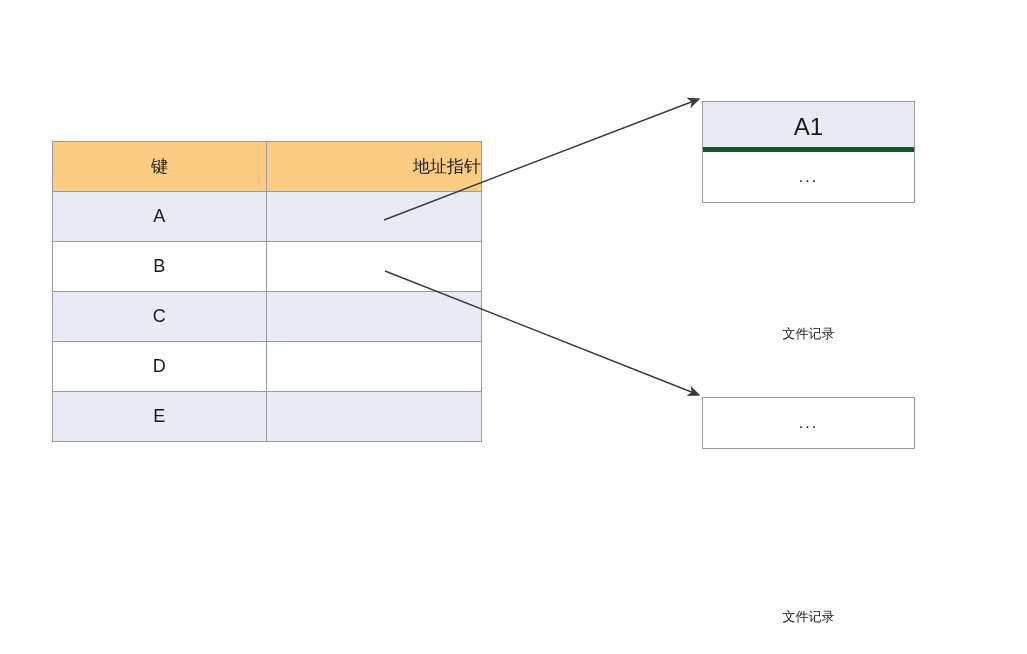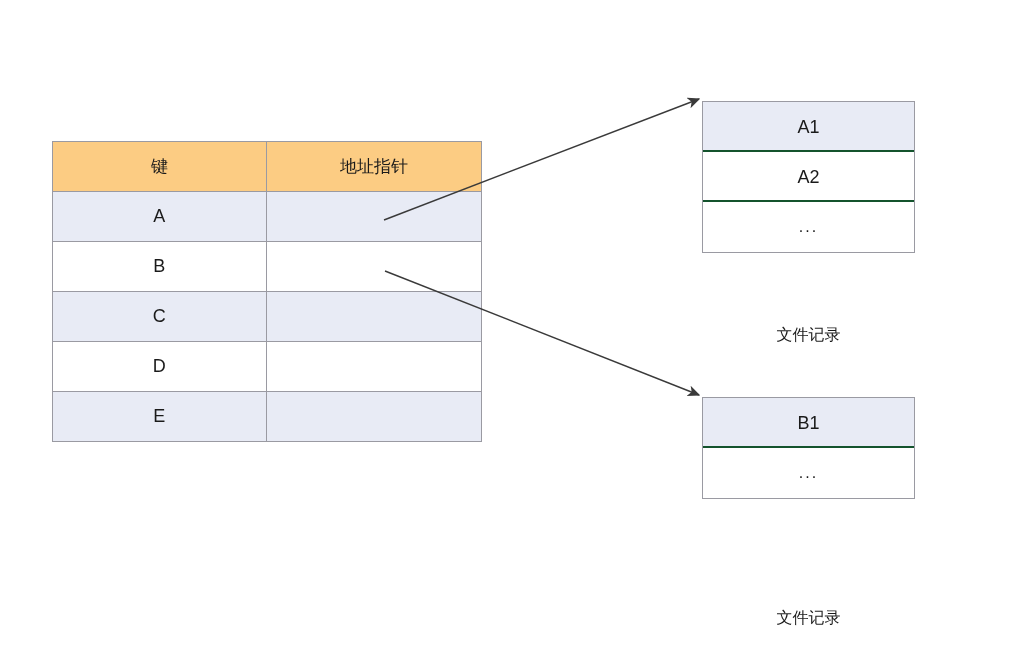--- a/index.html
+++ b/index.html
@@ -35,21 +35,21 @@
   .index-table td,
   .index-table th {
     border: 1px solid #9a9aa2;
     height: 49px;
     padding: 0;
     text-align: center;
     vertical-align: middle;
     font-weight: normal;
   }
   .index-table .col-key   { width: 213px; }
-  .index-table .col-ptr   { width: 214px; }
+  .index-table .col-ptr   { width: 214px; text-align: right; }
 
   .hdr-cell {
     background: #fccc83;
     font-size: 17px;
     color: #1a1a1a;
   }
   .row-alt td { background: #e8ebf5; }
   .row-plain td { background: #ffffff; }
   .key-cell {
     font-size: 18px;
@@ -65,35 +65,35 @@
     box-sizing: border-box;
     background: #ffffff;
   }
   .record-block.top    { left: 702px; top: 101px; }
   .record-block.bottom { left: 702px; top: 397px; }
 
   .record-row {
     height: 50px;
     line-height: 50px;
     text-align: center;
-    font-size: 18px;
-    border-bottom: 2px solid #14532d;
+    font-size: 24px;
+    border-bottom: 5px solid #14532d;
     box-sizing: border-box;
     background: #ffffff;
   }
   .record-row:last-child { border-bottom: none; }
   .record-row.shaded { background: #e8ebf5; }
   .record-row.ellipsis { font-size: 16px; letter-spacing: 2px; }
 
   .record-caption {
     position: absolute;
     width: 213px;
     left: 702px;
     text-align: center;
-    font-size: 16px;
+    font-size: 13px;
     color: #1a1a1a;
   }
   .record-caption.top    { top: 325px; }
   .record-caption.bottom { top: 608px; }
 
   
   #arrows {
     position: absolute;
     left: 0;
     top: 0;
@@ -133,27 +133,25 @@
       </tr>
       <tr class="row-alt">
         <td class="key-cell col-key">E</td>
         <td class="ptr-cell col-ptr"></td>
       </tr>
     </tbody>
   </table>
 
   <div class="record-block top">
     <div class="record-row shaded">A1</div>
-    <div class="record-row">A2</div>
     <div class="record-row ellipsis">...</div>
   </div>
   <div class="record-caption top">文件记录</div>
 
   <div class="record-block bottom">
-    <div class="record-row shaded">B1</div>
     <div class="record-row ellipsis">...</div>
   </div>
   <div class="record-caption bottom">文件记录</div>
 
   <svg id="arrows" viewBox="0 0 1027 654">
     <defs>
       <marker id="arrowhead" markerWidth="9" markerHeight="9" refX="8" refY="4" orient="auto" markerUnits="strokeWidth">
         <path d="M0,0 L9,4 L0,8 L2.4,4 Z" fill="#3a3a3a"></path>
       </marker>
     </defs>

